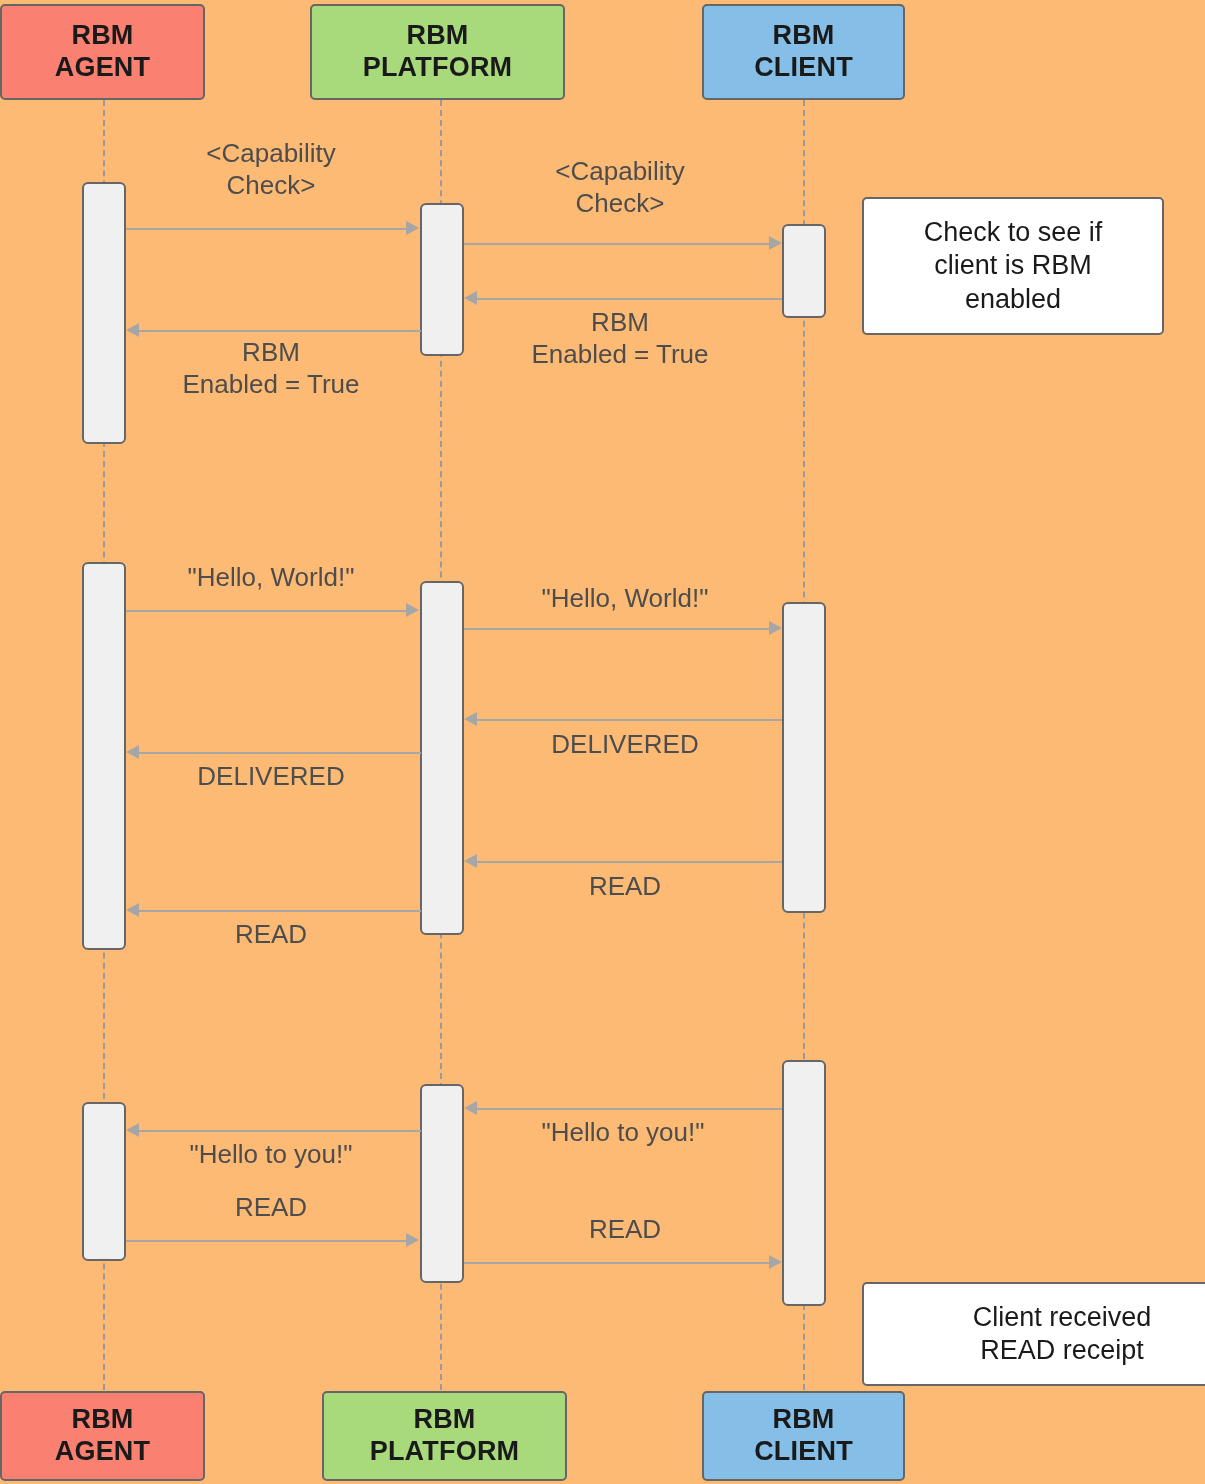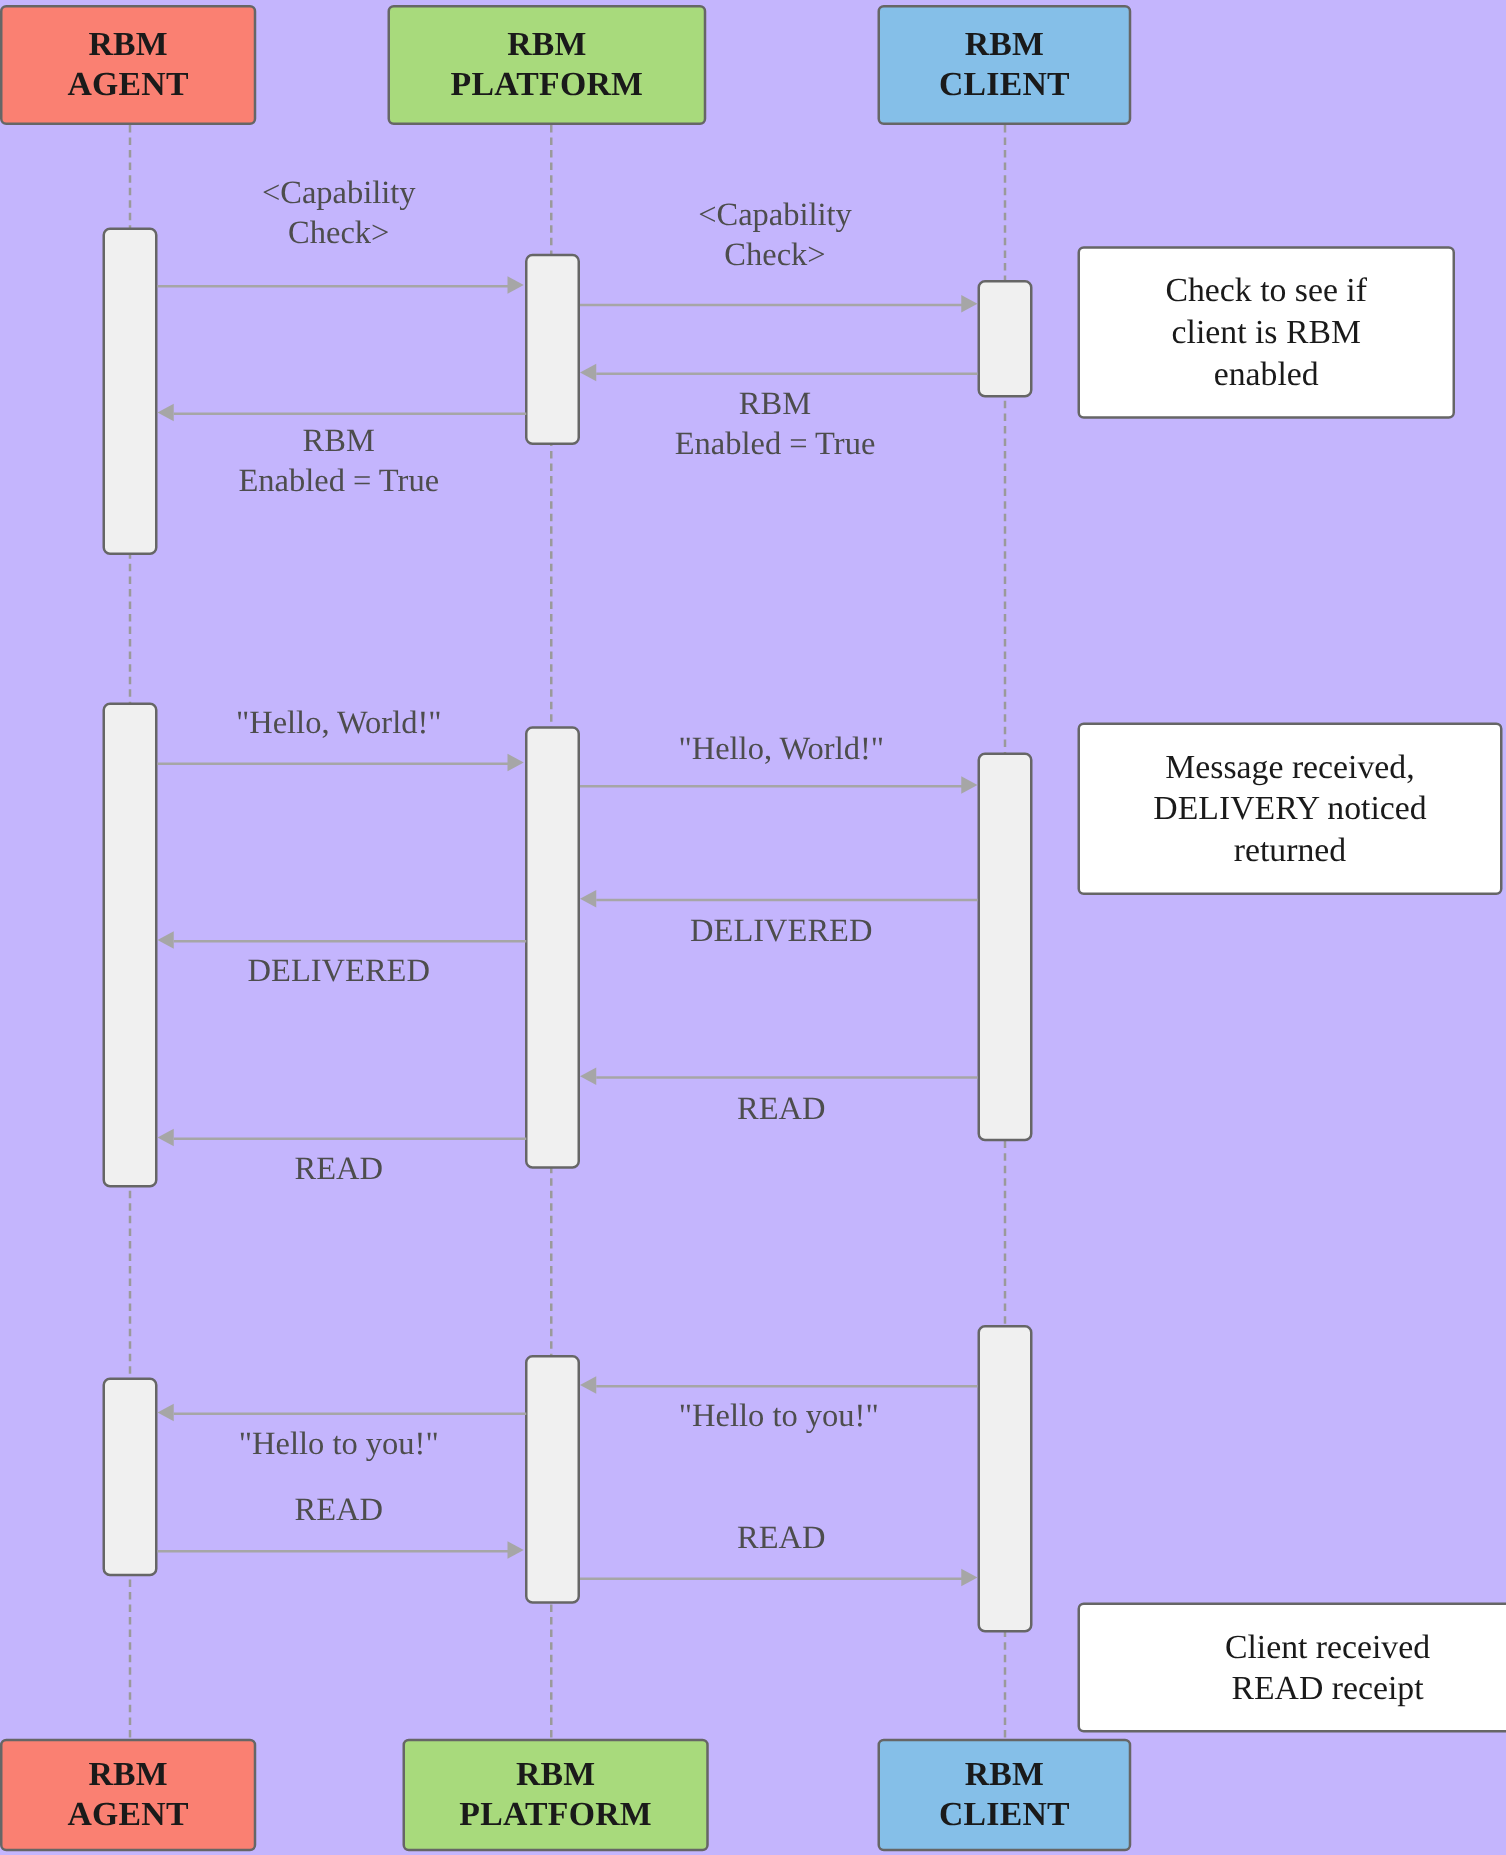--- a/index.html
+++ b/index.html
@@ -1,20 +1,20 @@
 <!DOCTYPE html>
 <html><head>
 <meta charset="utf-8">
 <style>
   html,body{margin:0;padding:0;background:#000;}
   #canvas{
     position:relative;
     width:1205px;height:1484px;
-    background:#c4b5fd;
-    font-family:Liberation Serif, serif;
+    background:#fdba74;
+    font-family:Liberation Sans, sans-serif;
     overflow:hidden;
   }
   
   .actor-box{
     position:absolute;
     box-sizing:border-box;
     border:2px solid #666666;
     border-radius:5px;
     display:flex;
     flex-direction:column;
@@ -187,22 +187,19 @@
   <div class="msg-label" style="left:146px; top:1192px; width:250px;">READ</div>
 
   <div class="msg-line" style="left:464px; top:1262px; width:306px;"></div>
   <div class="arrowhead right" style="left:769px; top:1255px;"></div>
   <div class="msg-label" style="left:500px; top:1214px; width:250px;">READ</div>
 
   <div class="note" style="left:862px; top:197px; width:302px; height:138px;">Check to see if
 client is RBM
 enabled</div>
 
-  <div class="note" style="left:862px; top:578px; width:340px; height:138px;">Message received,
-DELIVERY noticed
-returned</div>
 
 
 
   <div class="note" style="left:862px; top:1282px; width:400px; height:104px;">Client received
 READ receipt</div>
 
 </div>
 
 </body></html>

